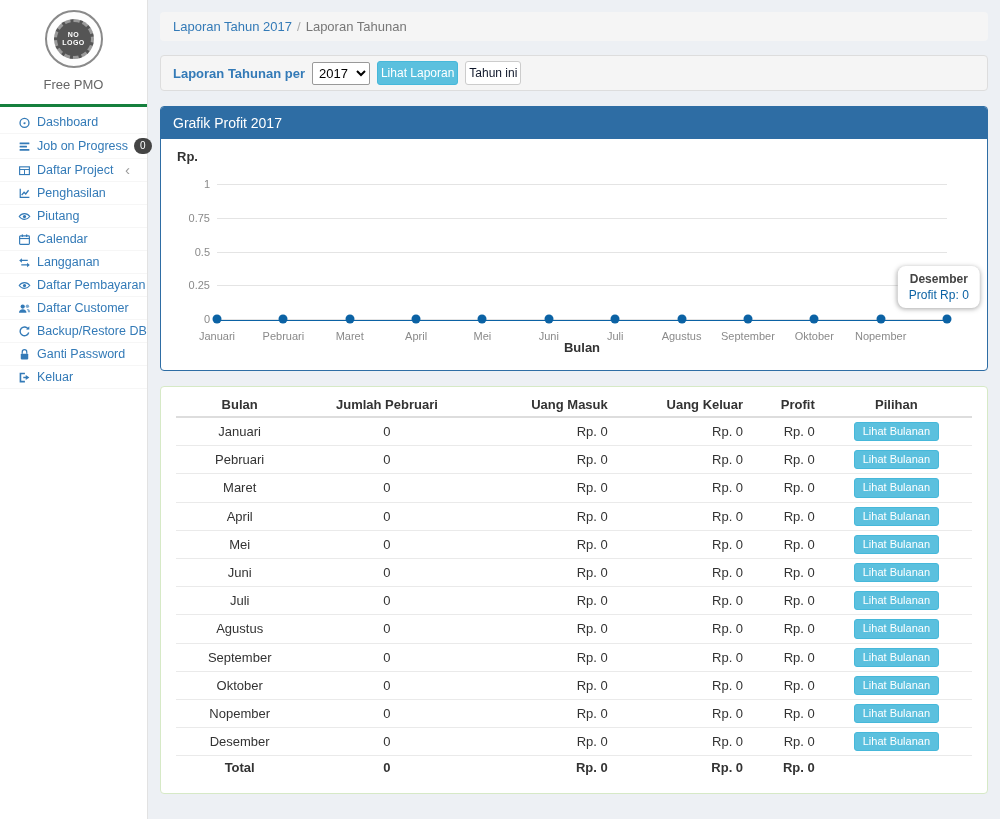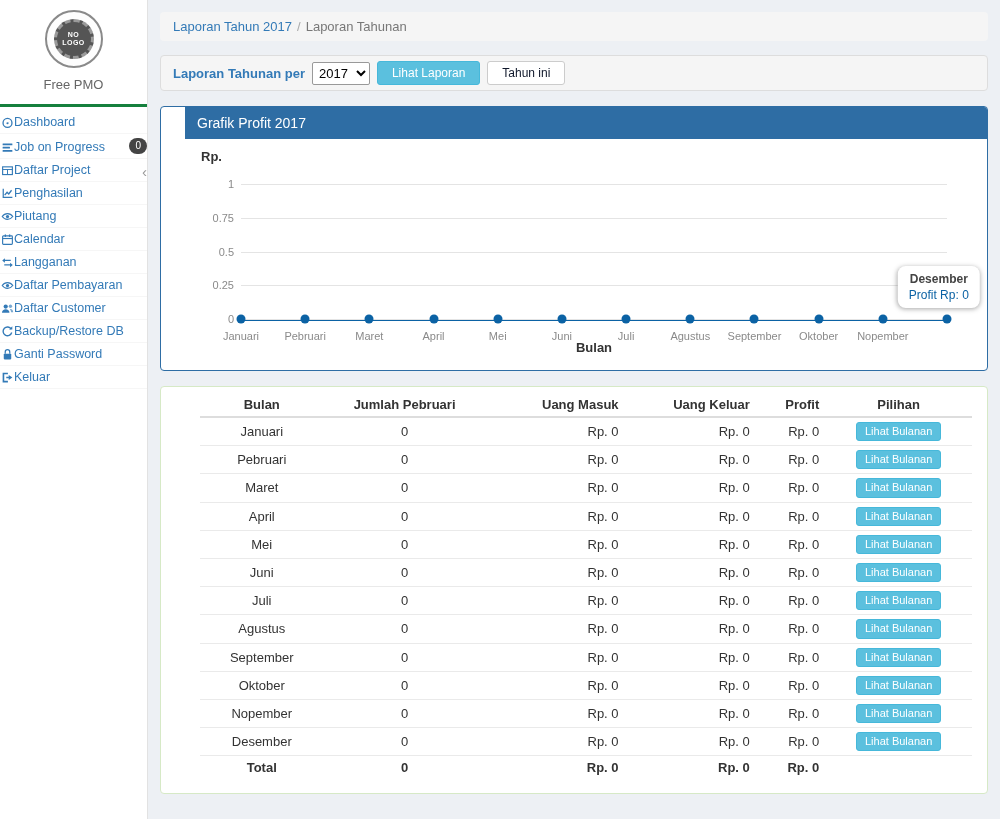--- a/index.html
+++ b/index.html
@@ -17,44 +17,44 @@
   .sidebar { width:148px; min-width:148px; background:#fff; border-right:1px solid #e2e2e2; }
   .brand { text-align:center; padding:10px 0 12px; border-bottom:3px solid #15803d; }
   .logo-circle { width:58px; height:58px; margin:0 auto; border-radius:50%; border:2px solid #8a8a8a;
                  display:flex; align-items:center; justify-content:center; background:#fdfdfd; }
   .logo-inner { width:40px; height:40px; border-radius:50%; background:#555; border:3px dashed #9a9a9a;
                 color:#fff; font-size:7px; font-weight:bold; letter-spacing:.5px;
                 display:flex; align-items:center; justify-content:center; text-align:center; line-height:1.2; }
   .brand-name { margin-top:9px; color:#666; font-size:13px; }
   .nav { list-style:none; padding-top:4px; }
   .nav li { border-bottom:1px solid #f6f6f6; }
-  .nav a { display:flex; align-items:flex-end; gap:0; padding:4px 0; color:#337ab7; font-size:12.5px; }
+  .nav a { display:flex; align-items:center; gap:6px; padding:4px 17px; color:#337ab7; font-size:12.5px; }
   .nav .icon { width:14px; display:inline-flex; justify-content:center; color:#337ab7; flex:none; }
   .nav .lbl { white-space:nowrap; }
   .badge { margin-left:auto; background:#444; color:#fff; font-size:10px; line-height:1;
            padding:3px 6px; border-radius:9px; }
   .chev { margin-left:auto; color:#999; font-size:15px; line-height:10px; }
 
   
   .content { flex:1; padding:0 12px; position:relative; }
   .breadcrumb { margin-top:12px; background:#f5f5f5; border-radius:4px; padding:7px 13px; color:#777; }
   .breadcrumb a { color:#337ab7; }
   .breadcrumb .sep { margin:0 5px; color:#aaa; }
 
   .filter-panel { margin-top:14px; background:#f5f5f5; border:1px solid #ddd; border-radius:4px;
                   padding:5px 12px; display:flex; align-items:center; gap:7px; height:36px; }
   .filter-label { color:#337ab7; font-weight:bold; font-size:13px; }
   select.year { height:23px; border:1px solid #999; border-radius:2px; background:#fff; font-size:13px;
                 font-family:inherit; padding:0 2px; width:58px; }
-  .btn { display:inline-block; font-size:12px; padding:4px 14px; border-radius:3px; border:1px solid transparent;
+  .btn { display:inline-block; font-size:12px; padding:4px 3px; border-radius:3px; border:1px solid transparent;
          line-height:1.2; font-family:inherit; }
   .btn-info { background:#5bc0de; border-color:#46b8da; color:#fff; }
   .btn-default { background:#fff; border-color:#ccc; color:#0f172a; }
 
-  .panel { margin-top:15px; background:#fff; border-radius:4px; overflow:hidden;padding-left:24px; }
+  .panel { margin-top:15px; background:#fff; border-radius:4px; overflow:hidden; }
   .chart-panel { border:1px solid #2e6da4; }
   .chart-panel .panel-heading { background:#2e6da4; color:#fff; font-size:14px; padding:8px 12px; }
   .detail-panel { border:1px solid #d6e9c6; }
   .detail-panel .panel-heading { background:#dff0d8; color:#3c763d; font-size:14px; padding:9px 12px;
                                  border-bottom:1px solid #d6e9c6; }
 
   
   .chart-body { position:relative; padding:8px 14px 8px; }
   .y-axis-title { font-weight:bold; font-size:13px; color:#333; margin:2px 0 6px 2px; }
   .plot { position:relative; height:192px; }

